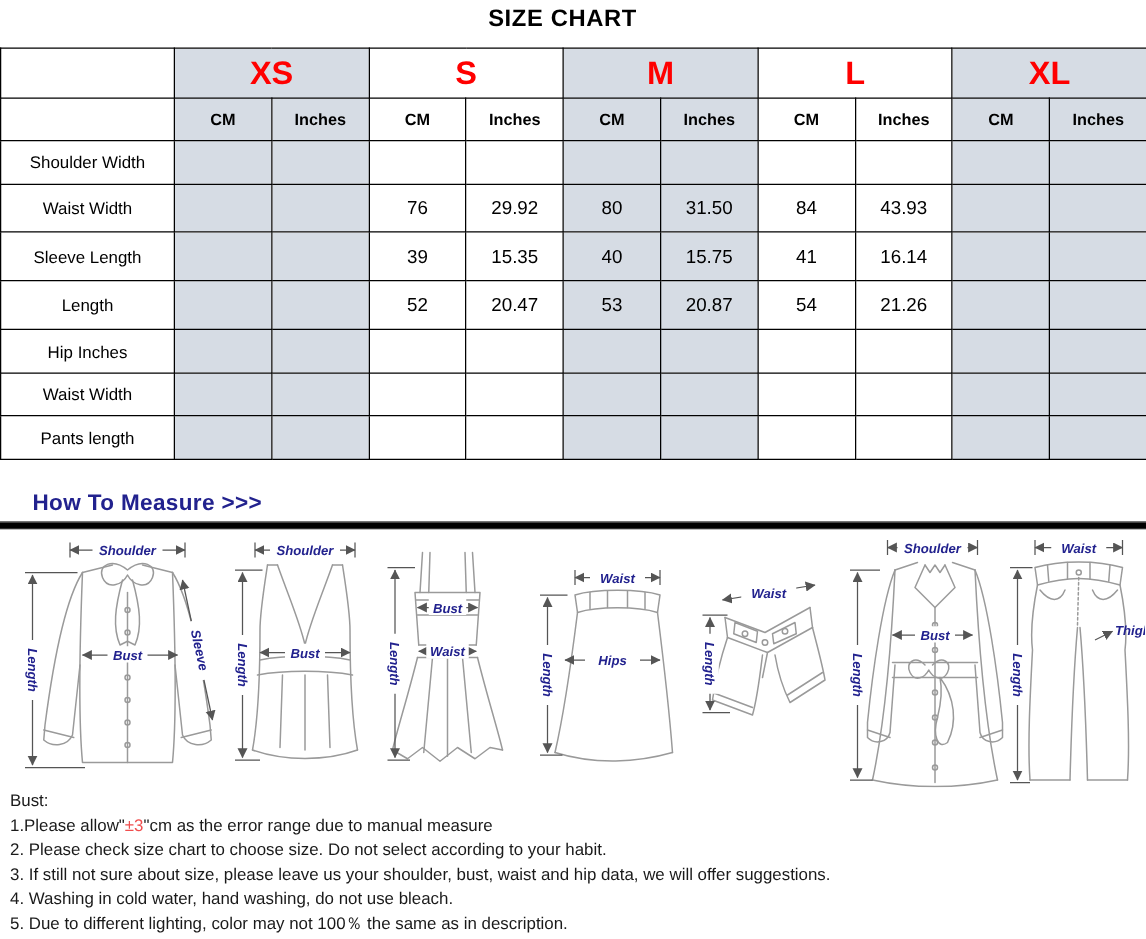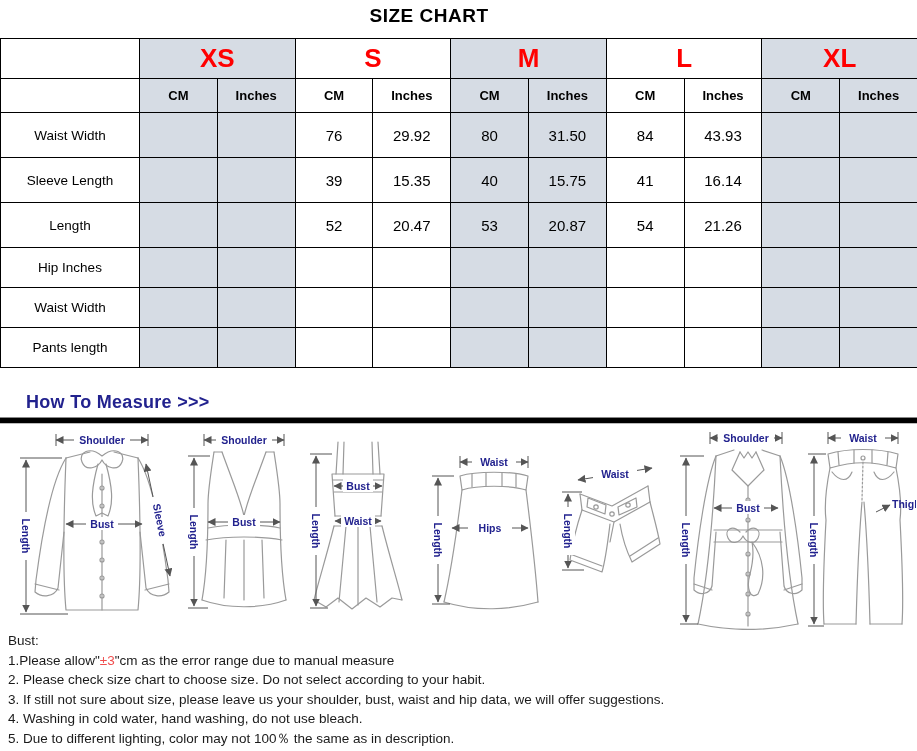--- a/index.html
+++ b/index.html
@@ -1,39 +1,39 @@
 <!DOCTYPE html>
 <html><head>
 <meta charset="utf-8">
 <style>
   html,body { margin:0; padding:0; background:#fff; }
   #page { position:relative; width:917px; height:751px; background:#fff; overflow:hidden;
           font-family:"Liberation Sans", sans-serif; color:#000; }
 
   .page-title { position:absolute; top:5px; left:0; width:858px; text-align:center;
-                font-size:19px; font-weight:bold; letter-spacing:0.5px; }
+                font-size:19px; font-weight:bold; letter-spacing:0.5px;padding-left:21px; }
 
   table.size-table { position:absolute; top:38px; left:0; width:917px; height:330px;
                      border-collapse:collapse; table-layout:fixed; }
   .size-table th, .size-table td { border:1px solid #000; text-align:center; vertical-align:middle;
                                    padding:0; overflow:hidden; }
   .shade { background:#d6dce4; }
   tr.size-row { height:40px; }
   tr.size-row th { font-size:26px; font-weight:bold; color:#ff0000; }
   tr.unit-row { height:34px;margin-left:48px; }
   tr.unit-row th { font-size:13px; font-weight:bold; color:#000; }
   td.label-cell { font-size:13.5px; }
   td.val-cell { font-size:15px; }
 
   .measure-title { position:absolute; top:392px; left:26px; font-size:18px; font-weight:bold;
                    color:#22228e; letter-spacing:0.3px; }
   .divider { position:absolute; top:417px; left:0; width:917px; height:5px; background:#000;
              border-top:1px solid #888; border-bottom:1px solid #bbb; }
 
-  .figures { position:absolute; top:428px; left:0; width:917px; height:202px; }
+  .figures { position:absolute; top:428px; left:0; width:917px; height:202px;font-style:italic; }
   .fig { position:absolute; top:0; }
   .flabel { fill:#22228e; font-size:10.5px; font-weight:bold; font-family:"Liberation Sans",sans-serif; }
   .garment path, .garment line, .garment circle { fill:none; stroke:#9a9a9a; stroke-width:1.2;
              stroke-linecap:round; stroke-linejoin:round; }
   .dim line, line.dim, .dim path { stroke:#555; stroke-width:1; fill:none; }
   .lblbg { fill:#ffffff; }
 
   .notes { position:absolute; top:631px; left:8px; font-size:13.5px; line-height:19.5px; color:#1a1a1a; }
   .red { color:#f04e4e; }
 </style>
@@ -74,20 +74,33 @@
       <th>CM</th>
       <th>Inches</th>
       <th class="shade">CM</th>
       <th class="shade">Inches</th>
       <th>CM</th>
       <th>Inches</th>
       <th class="shade">CM</th>
       <th class="shade">Inches</th>
     </tr>
 
+    <tr>
+      <td class="label-cell">Shoulder Width</td>
+      <td class="val-cell shade"></td>
+      <td class="val-cell shade"></td>
+      <td class="val-cell"></td>
+      <td class="val-cell"></td>
+      <td class="val-cell shade"></td>
+      <td class="val-cell shade"></td>
+      <td class="val-cell"></td>
+      <td class="val-cell"></td>
+      <td class="val-cell shade"></td>
+      <td class="val-cell shade"></td>
+    </tr>
     <tr>
       <td class="label-cell">Waist Width</td>
       <td class="val-cell shade"></td>
       <td class="val-cell shade"></td>
       <td class="val-cell">76</td>
       <td class="val-cell">29.92</td>
       <td class="val-cell shade">80</td>
       <td class="val-cell shade">31.50</td>
       <td class="val-cell">84</td>
       <td class="val-cell">43.93</td>

